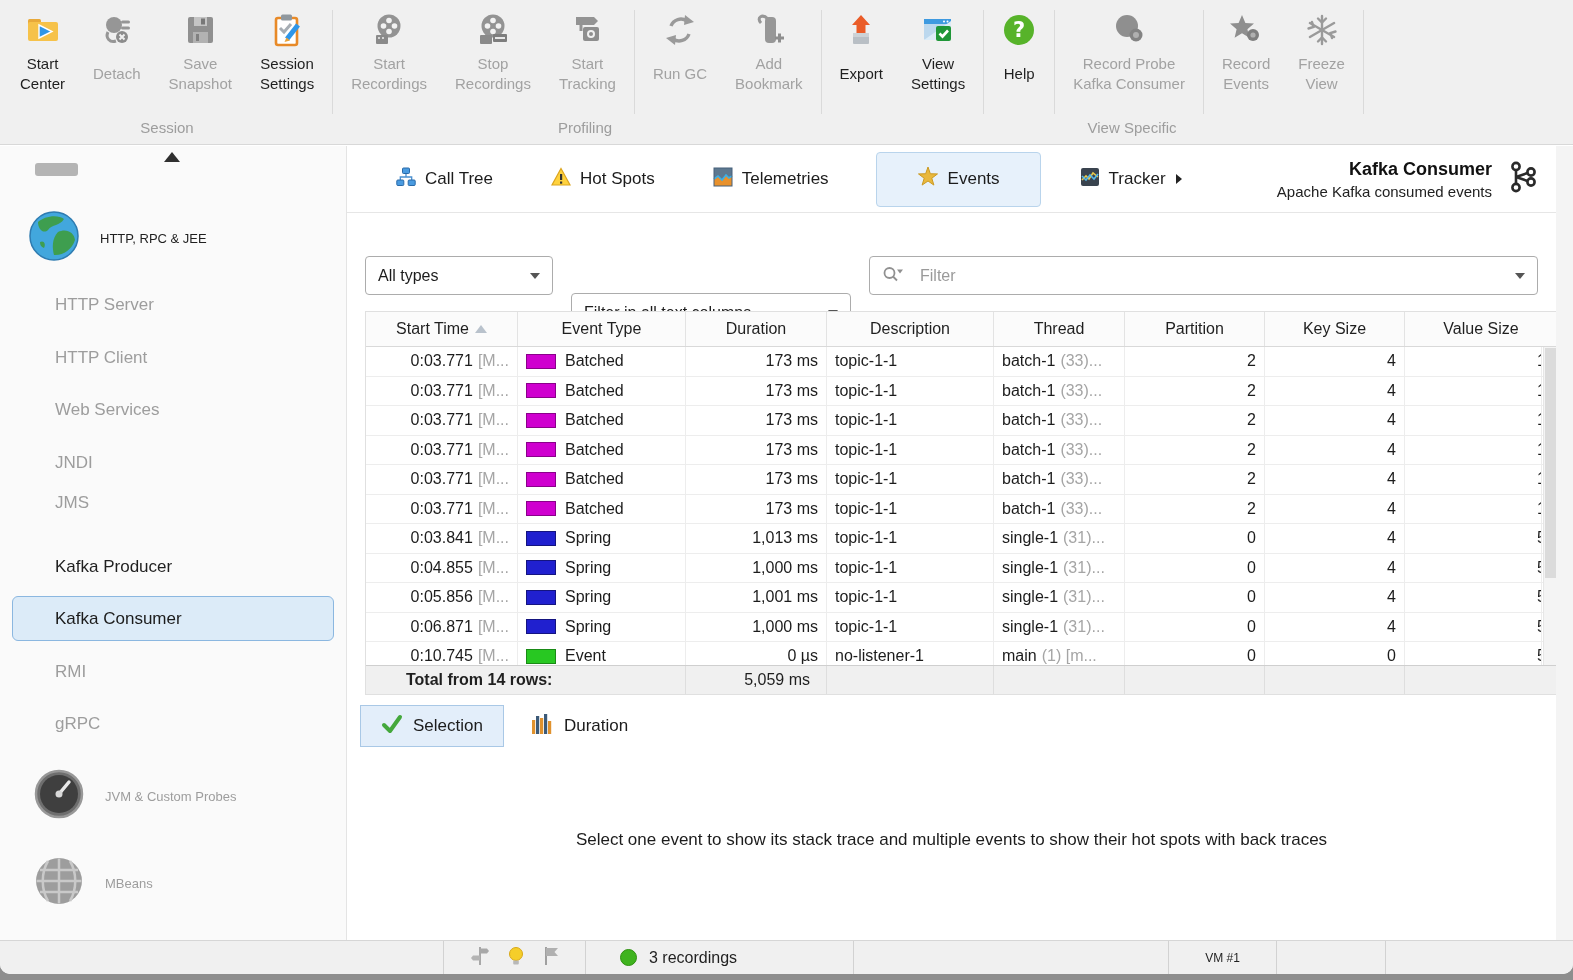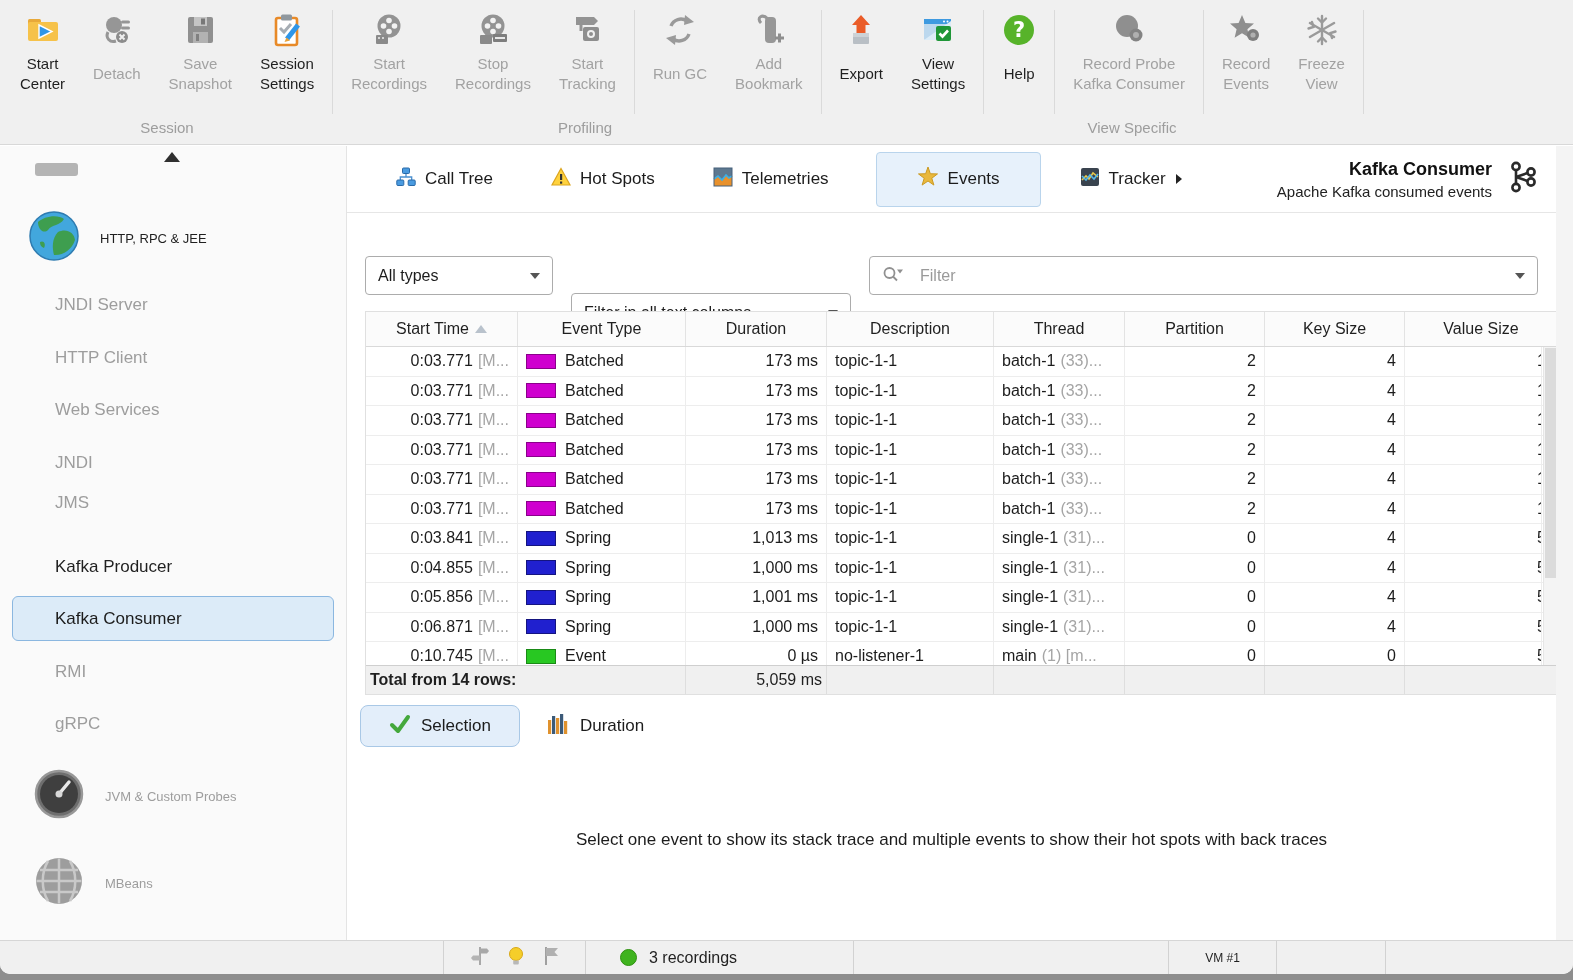--- a/index.html
+++ b/index.html
@@ -60,28 +60,28 @@
   .sort-asc{width:0;height:0;border-left:6px solid transparent;border-right:6px solid transparent;border-bottom:8px solid #b9c2cc;}
   .rows{position:relative;height:318px;overflow:hidden;}
   .tr{display:grid;grid-template-columns:152px 168px 141px 167px 131px 140px 140px 137px;height:29.5px;border-bottom:1px solid #ededed;box-sizing:border-box;}
   .td{display:flex;align-items:center;font-size:16px;color:#1c1c1c;border-right:1px solid #ededed;padding:0 8px;overflow:hidden;white-space:nowrap;box-sizing:border-box;}
   .ra{justify-content:flex-end;}
   .dim{color:#a5a5a5;margin-left:5px;}
   .swatch{width:28px;height:13px;border:1px solid #888;margin-right:9px;flex:none;}
   .c-vs{justify-content:flex-end;}
   .c-vs .clip{margin-right:-13px;}
   .total-row{display:grid;grid-template-columns:320px 141px 167px 131px 140px 140px 152px;height:28px;background:#f0f0f0;border-top:1px solid #cfcfcf;font-size:16px;}
-  .total-row>div{display:flex;align-items:center;border-right:1px solid #dedede;padding:0 4px;box-sizing:border-box;}
+  .total-row>div{display:flex;align-items:center;border-right:1px solid #dedede;padding:0 16px;box-sizing:border-box;margin-left:24px;}
   .total-row>div:last-child{border-right:none;}
   .total-label{font-weight:bold;}
   .vscroll{position:absolute;right:0;top:35px;width:14px;height:318px;background:#f4f4f4;border-left:1px solid #e6e6e6;box-sizing:border-box;}
   .vthumb{position:absolute;left:1px;top:1px;width:12px;height:230px;background:#dbdbdb;}
 
   .actions-row{position:absolute;top:559px;left:13px;display:flex;align-items:center;}
-  .sel-btn{display:flex;align-items:center;gap:10px;height:40px;padding:0 28px;background:#e3eefa;border:1px solid #a9c8e6;border-radius:8px;font-size:17px;color:#1c1c1c;}
+  .sel-btn{display:flex;align-items:center;gap:10px;height:40px;padding:0 20px;background:#e3eefa;border:1px solid #a9c8e6;border-radius:0;font-size:17px;color:#1c1c1c;}
   .dur-btn{display:flex;align-items:center;gap:10px;margin-left:26px;font-size:17px;color:#1c1c1c;}
 
   .message{position:absolute;top:684px;left:0;width:100%;text-align:center;font-size:17px;color:#1c1c1c;}
 
   
   .statusbar{position:absolute;left:0;top:940px;width:1573px;height:34px;background:#f0f0f0;border-top:1px solid #d6d6d6;box-sizing:border-box;display:flex;align-items:stretch;}
   .sb-cell{border-left:1px solid #d2d2d2;display:flex;align-items:center;box-sizing:border-box;}
   .sb-cell.first{border-left:none;}
   .cell-blank1{width:443px;}
   .cell-icons{width:142px;justify-content:center;gap:15px;}
@@ -313,21 +313,21 @@
             <circle cx="26" cy="26" r="24" fill="#42a7dd"></circle>
             <path d="M10 12 C 16 6, 30 4, 36 9 C 32 16, 24 14, 20 20 C 16 24, 10 20, 10 12 Z" fill="#3e9e4f"></path>
             <path d="M30 22 C 38 18, 46 22, 47 30 C 44 40, 34 46, 26 45 C 24 38, 24 28, 30 22 Z" fill="#3e9e4f"></path>
             <path d="M12 32 C 16 30, 18 34, 16 38 C 13 37, 12 35, 12 32 Z" fill="#3e9e4f"></path>
             <circle cx="26" cy="26" r="24" fill="none" stroke="#2e7bb0" stroke-width="1.5"></circle>
           </svg>
       </span>
       <span class="sb-sec-label">HTTP, RPC &amp; JEE</span>
     </div>
 
-    <div class="sb-item" style="top:149px;">JNDI Server</div>
+    <div class="sb-item" style="top:149px;">HTTP Server</div>
     <div class="sb-item" style="top:202px;">HTTP Client</div>
     <div class="sb-item" style="top:254px;">Web Services</div>
     <div class="sb-item" style="top:307px;">JNDI</div>
     <div class="sb-item" style="top:347px;">JMS</div>
     <div class="sb-item dark" style="top:411px;">Kafka Producer</div>
     <div class="sb-selected">
       <span>Kafka Consumer</span>
     </div>
     <div class="sb-item" style="top:516px;">RMI</div>
     <div class="sb-item" style="top:568px;">gRPC</div>

